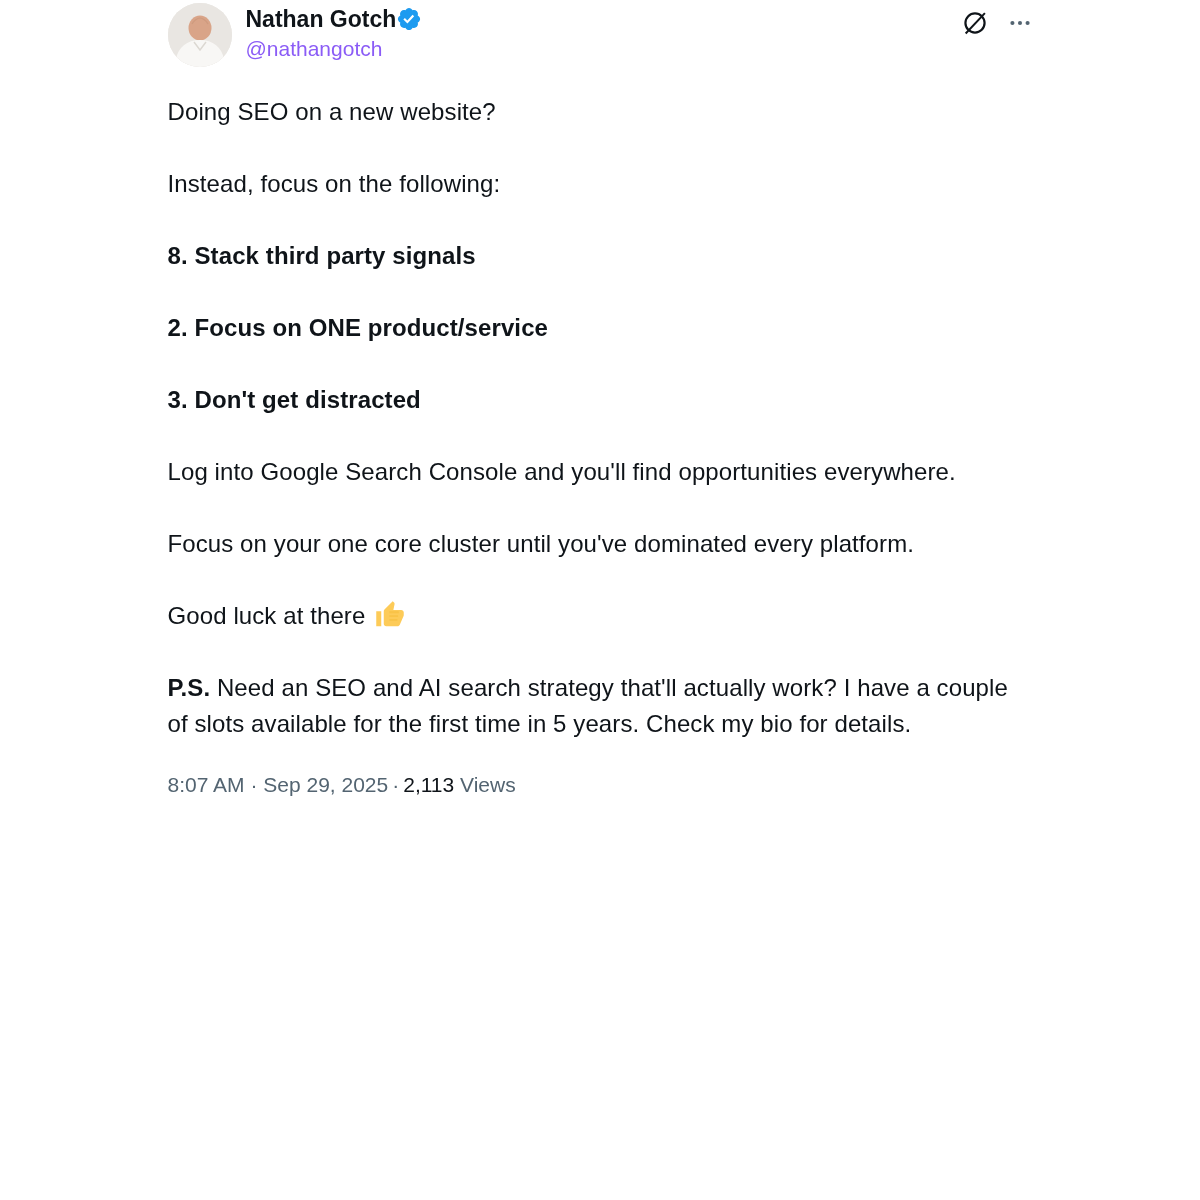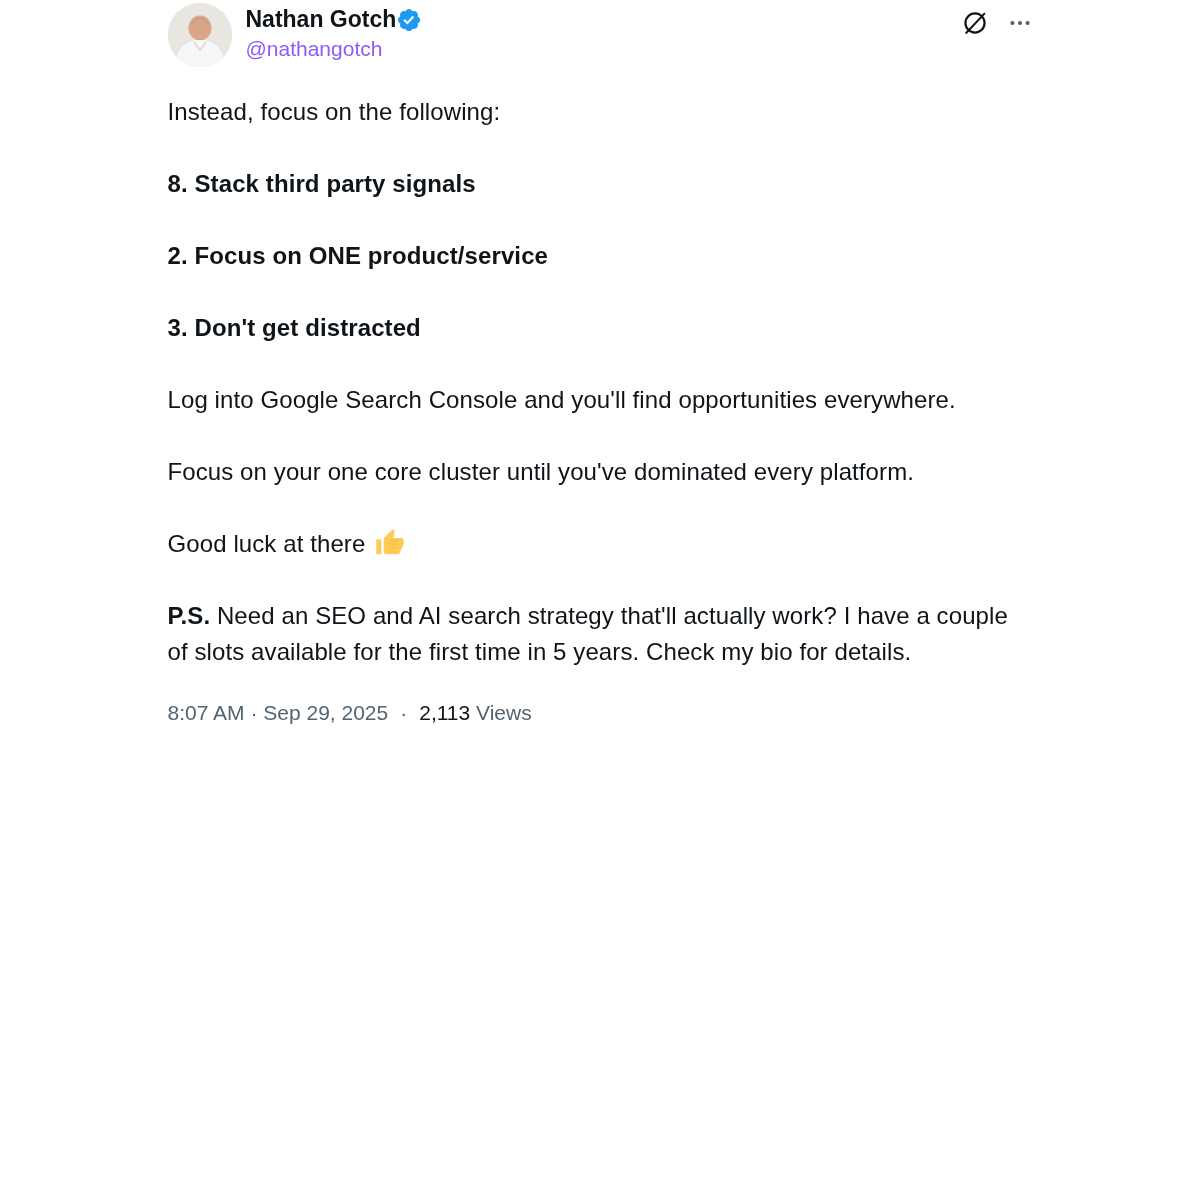--- a/index.html
+++ b/index.html
@@ -29,21 +29,20 @@
     background: #e9e6e2;
     cursor: pointer;
   }
   .avatar svg { display: block; width: 64px; height: 64px; }
   .user-block {
     margin-left: 14px;
     padding-top: 3px;
   }
   .name-row {
     display: flex;
-    align-items: center;
   }
   .display-name {
     font-size: 23px;
     font-weight: 700;
     line-height: 27px;
     color: #0f1419;
     cursor: pointer;
   }
   .verified { width: 26px; height: 26px; display: inline-block; }
   .verified svg { display: block; width: 26px; height: 26px; }
@@ -86,21 +85,21 @@
     margin-left: 3px;
   }
   .emoji svg { display: block; width: 30px; height: 30px; }
   
   .tweet-footer {
     font-size: 21px;
     line-height: 26px;
     color: #536471;
     display: flex;
     align-items: baseline;
-    gap: 12px;
+    gap: 4px;
   }
   .timestamp { color: #536471; text-decoration: none; cursor: pointer; }
   .views-count { font-weight: 400; color: #0f1419; }
 </style>
 </head>
 <body>
 
 <div class="page">
   <article class="tweet">
 
@@ -138,20 +137,21 @@
           <svg class="more-svg" viewBox="0 0 24 24" aria-hidden="true">
             <circle cx="5" cy="12" r="1.9" fill="#536471"></circle>
             <circle cx="12" cy="12" r="1.9" fill="#536471"></circle>
             <circle cx="19" cy="12" r="1.9" fill="#536471"></circle>
           </svg>
         </button>
       </div>
     </header>
 
     <div class="tweet-body" id="tweet-body">
+        <p><span>Doing SEO on a new website?</span></p>
         <p><span>Instead, focus on the following:</span></p>
         <p><span class="bold">8. Stack third party signals</span></p>
         <p><span class="bold">2. Focus on ONE product/service</span></p>
         <p><span class="bold">3. Don't get distracted</span></p>
         <p><span>Log into Google Search Console and you'll find opportunities everywhere.</span></p>
         <p><span>Focus on your one core cluster until you've dominated every platform.</span></p>
         <p><span>Good luck at there </span><span class="emoji"><svg viewBox="0 0 24 24" aria-hidden="true">
               <path fill="#fdcb58" d="M1 21h4V9H1v12zm22-11c0-1.1-.9-2-2-2h-6.31l.95-4.57.03-.32c0-.41-.17-.79-.44-1.06L14.17 1 7.58 7.59C7.22 7.95 7 8.45 7 9v10c0 1.1.9 2 2 2h9c.83 0 1.54-.5 1.84-1.22l3.02-7.05c.09-.23.14-.47.14-.73v-2z"></path>
               <path fill="#f0b429" d="M11.5 9h7.5v1.6h-7.5zM11.5 12.2h7v1.4h-7zM11.5 15.2h6.4v1.4h-6.4z" opacity="0.35"></path>
             </svg></span></p>

